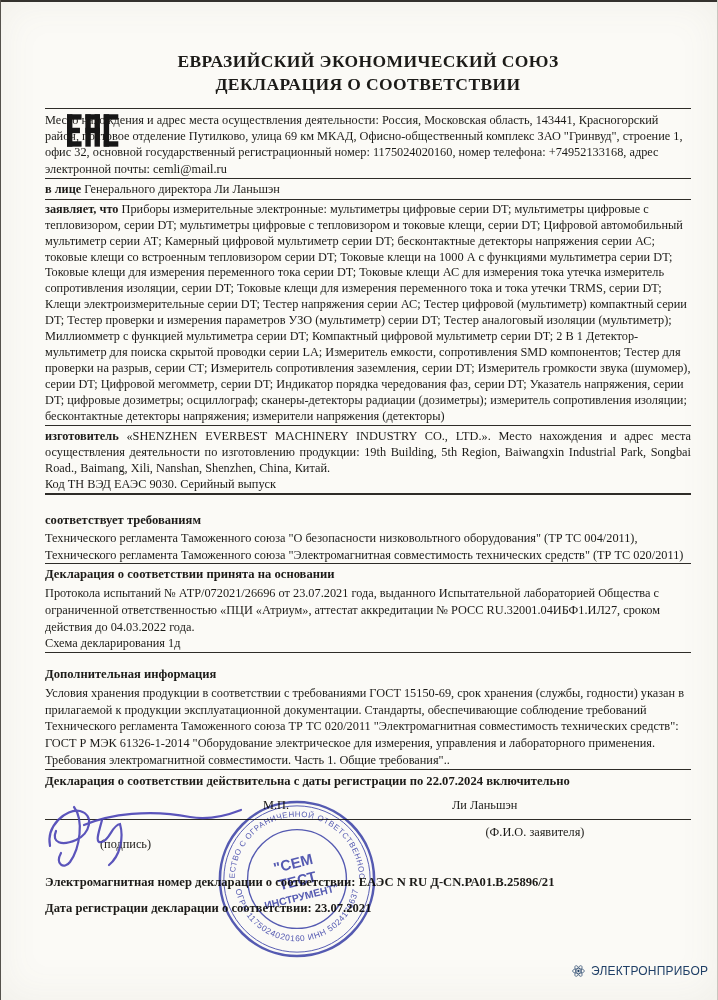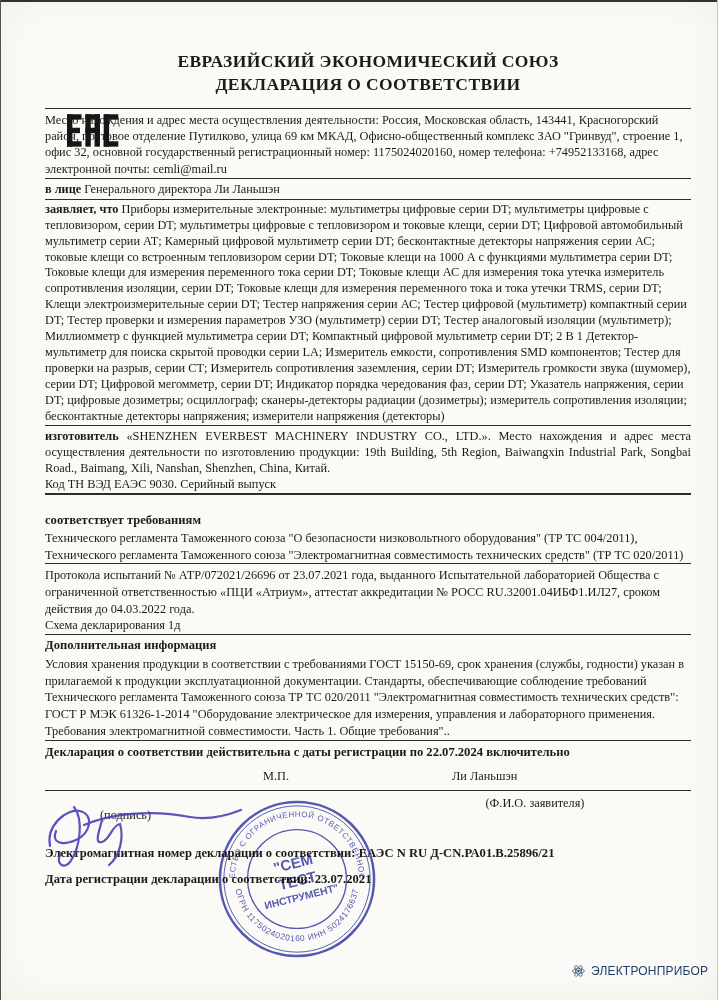--- a/index.html
+++ b/index.html
@@ -31,21 +31,21 @@
   .tnved{margin-top:0;}
   .r5{margin-top:1px;}
   .heading{font-size:12.6px;font-weight:bold;line-height:16px;}
   .complies{margin-top:17px;}
   .requirements{margin-top:2px;line-height:16.5px;}
   .r6{margin-top:0;}
   .basis-heading{margin-top:2px;}
   .basis{margin-top:3px;line-height:16.6px;}
   .scheme{margin-top:0;}
   .r7{margin-top:1px;}
-  .additional-heading{margin-top:2px;}
+  .additional-heading{margin-top:13px;}
   .additional{margin-top:3px;line-height:16.6px;}
   .r8{margin-top:1px;}
   .validity{margin-top:4px;font-size:12.6px;font-weight:bold;}
   .sigrow{position:relative;margin-top:2px;height:70px;}
   .sigline{position:absolute;left:0;right:0;top:28px;border-top:1px solid #2e2c28;}
   .sig-caption{position:absolute;left:55px;top:46px;font-size:12.3px;}
   .mp{position:absolute;left:218px;top:7px;font-size:12.3px;}
   .sig-name{position:absolute;left:407px;top:7px;font-size:12.3px;}
   .name-caption{position:absolute;left:360px;top:34px;width:260px;text-align:center;font-size:12.3px;}
   .regline{margin-top:14px;font-size:12.6px;font-weight:bold;}
@@ -106,20 +106,21 @@
       <b>изготовитель</b>
       <span>«SHENZHEN EVERBEST MACHINERY INDUSTRY CO., LTD.». Место нахождения и адрес места осуществления деятельности по изготовлению продукции: 19th Building, 5th Region, Baiwangxin Industrial Park, Songbai Road., Baimang, Xili, Nanshan, Shenzhen, China, Китай.</span>
     </div>
     <div class="para tnved">Код ТН ВЭД ЕАЭС 9030. Серийный выпуск</div>
     <div class="rule thick r5"></div>
 
     <div class="heading complies">соответствует требованиям</div>
     <div class="para requirements">Технического регламента Таможенного союза "О безопасности низковольтного оборудования" (ТР ТС 004/2011), Технического регламента Таможенного союза "Электромагнитная совместимость технических средств" (ТР ТС 020/2011)</div>
     <div class="rule r6"></div>
 
+    <div class="heading basis-heading">Декларация о соответствии принята на основании</div>
     <div class="para basis">Протокола испытаний № АТР/072021/26696 от 23.07.2021 года, выданного Испытательной лабораторией Общества с ограниченной ответственностью «ПЦИ «Атриум», аттестат аккредитации № РОСС RU.32001.04ИБФ1.ИЛ27, сроком действия до 04.03.2022 года.</div>
     <div class="para scheme">Схема декларирования 1д</div>
     <div class="rule r7"></div>
 
     <div class="heading additional-heading">Дополнительная информация</div>
     <div class="para additional">Условия хранения продукции в соответствии с требованиями ГОСТ 15150-69, срок хранения (службы, годности) указан в прилагаемой к продукции эксплуатационной документации. Стандарты, обеспечивающие соблюдение требований Технического регламента Таможенного союза ТР ТС 020/2011 "Электромагнитная совместимость технических средств": ГОСТ Р МЭК 61326-1-2014 "Оборудование электрическое для измерения, управления и лабораторного применения. Требования электромагнитной совместимости. Часть 1. Общие требования"..</div>
     <div class="rule r8"></div>
 
     <div class="validity">Декларация о соответствии  действительна с даты регистрации по 22.07.2024 включительно</div>
 

